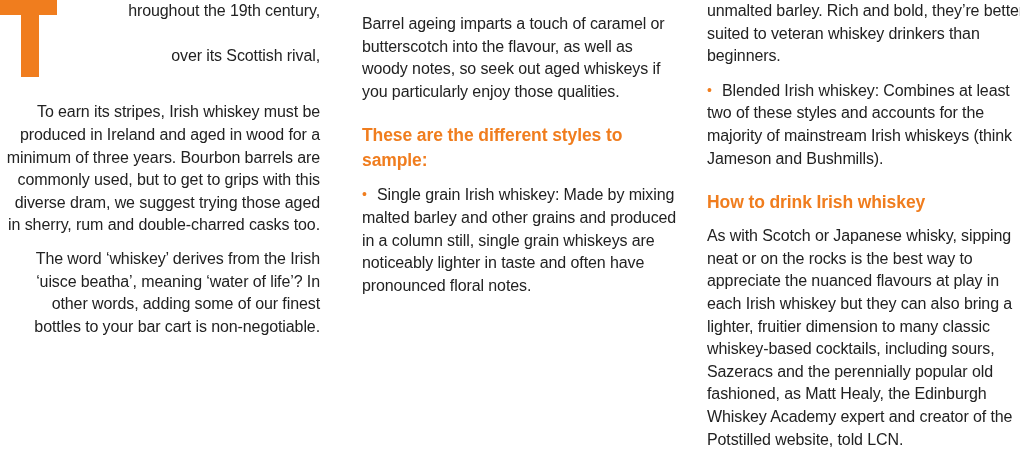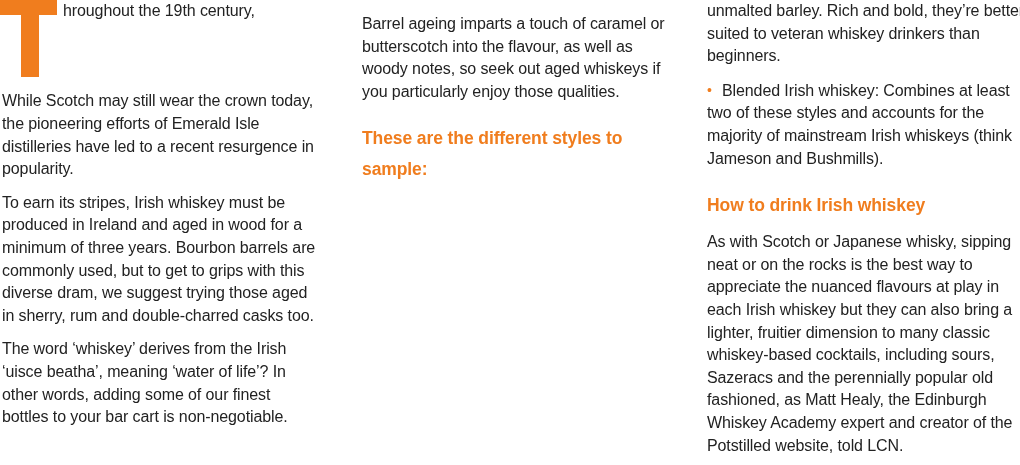--- a/index.html
+++ b/index.html
@@ -15,21 +15,21 @@
       font-family: "Liberation Sans", sans-serif;
       color: #222222;
     }
     .col {
       position: absolute;
       top: 0;
       font-size: 16px;
       line-height: 22.6px;
       letter-spacing: -0.1px;
     }
-    .col1 { left: 2px; width: 318px; }
+    .col1 { left: 2px; width: 318px; text-align: right; }
     .col2 { left: 362px; width: 318px; margin-top: 13px; }
     .col3 { left: 707px; width: 318px; }
 
     p { margin: 0 0 11px 0; }
 
     .dropcap-para { position: relative; }
     .dropcap {
       float: left;
       width: 57px;
       height: 78px;
@@ -48,21 +48,21 @@
       position: absolute;
       left: 21px; top: 0;
       width: 18px; height: 78px;
       background: var(--accent, #f07d1e);
     }
 
     h3 {
       color: #f07d1e;
       font-weight: bold;
       font-size: 17.5px;
-      line-height: 31px;
+      line-height: 25px;
       margin: 20px 0 10px 0;
       letter-spacing: -0.1px;
     }
     .bullet {
       color: #f07d1e;
       font-size: 14px;
       display: inline-block;
       width: 15px;
       vertical-align: 1px;
     }
@@ -72,31 +72,33 @@
 
 <div class="col col1">
   <p class="dropcap-para">
     <span class="dropcap">
       <span class="bar"></span>
       <span class="stem"></span>
 
     </span>
     <span>hroughout the 19th century,</span><br>
     <br>
+    <span>over its Scottish rival,</span><br>
     <br>
-    <br>
-    <span>While Scotch may still wear the crown today, the pioneering efforts of Emerald Isle distilleries have led to a recent resurgence in popularity.</span>
   </p>
   <p>To earn its stripes, Irish whiskey must be produced in Ireland and aged in wood for a minimum of three years. Bourbon barrels are commonly used, but to get to grips with this diverse dram, we suggest trying those aged in sherry, rum and double-charred casks too.</p>
   <p>The word ‘whiskey’ derives from the Irish ‘uisce beatha’, meaning ‘water of life’? In other words, adding some of our finest bottles to your bar cart is non-negotiable.</p>
 </div>
 
 <div class="col col2">
   <p>Barrel ageing imparts a touch of caramel or butterscotch into the flavour, as well as woody notes, so seek out aged whiskeys if you particularly enjoy those qualities.</p>
   <h3>These are the different styles to sample:</h3>
+  <p>
+    <span class="bullet">•</span><span>Single grain Irish whiskey: Made by mixing malted barley and other grains and produced in a column still, single grain whiskeys are noticeably lighter in taste and often have pronounced floral notes.</span>
+  </p>
 </div>
 
 <div class="col col3">
   <p>unmalted barley. Rich and bold, they’re better suited to veteran whiskey drinkers than beginners.</p>
   <p>
     <span class="bullet">•</span><span>Blended Irish whiskey: Combines at least two of these styles and accounts for the majority of mainstream Irish whiskeys (think Jameson and Bushmills).</span>
   </p>
   <h3>How to drink Irish whiskey</h3>
   <p>As with Scotch or Japanese whisky, sipping neat or on the rocks is the best way to appreciate the nuanced flavours at play in each Irish whiskey but they can also bring a lighter, fruitier dimension to many classic whiskey-based cocktails, including sours, Sazeracs and the perennially popular old fashioned, as Matt Healy, the Edinburgh Whiskey Academy expert and creator of the Potstilled website, told LCN.</p>
 </div>

